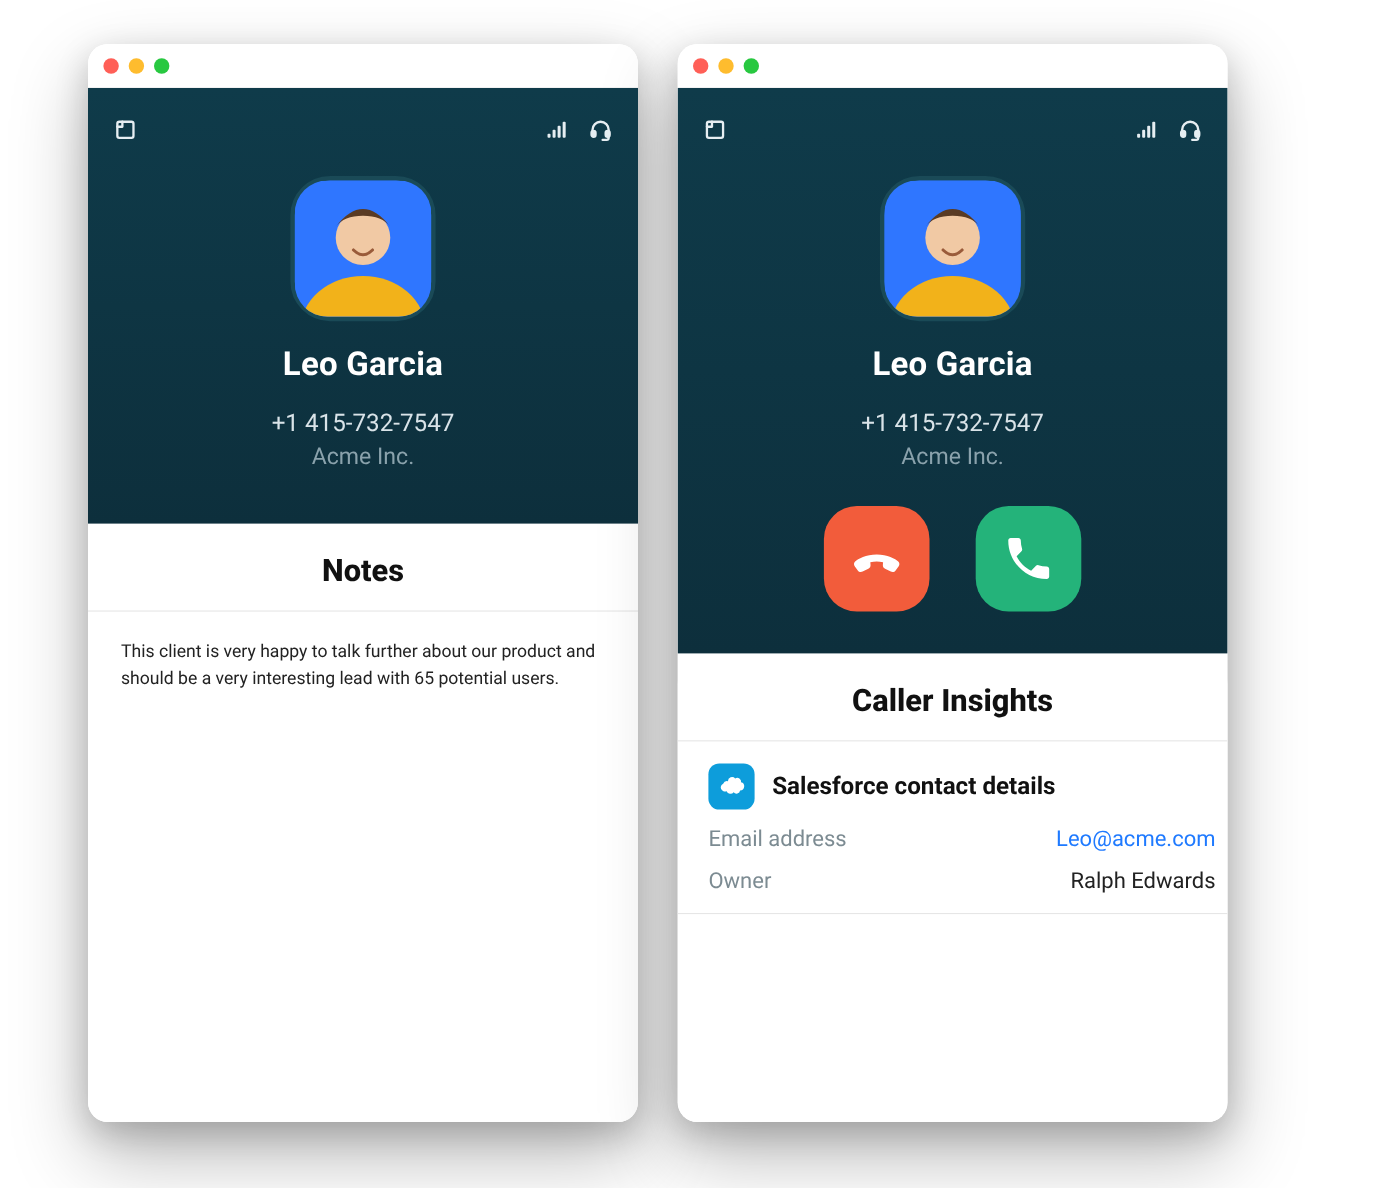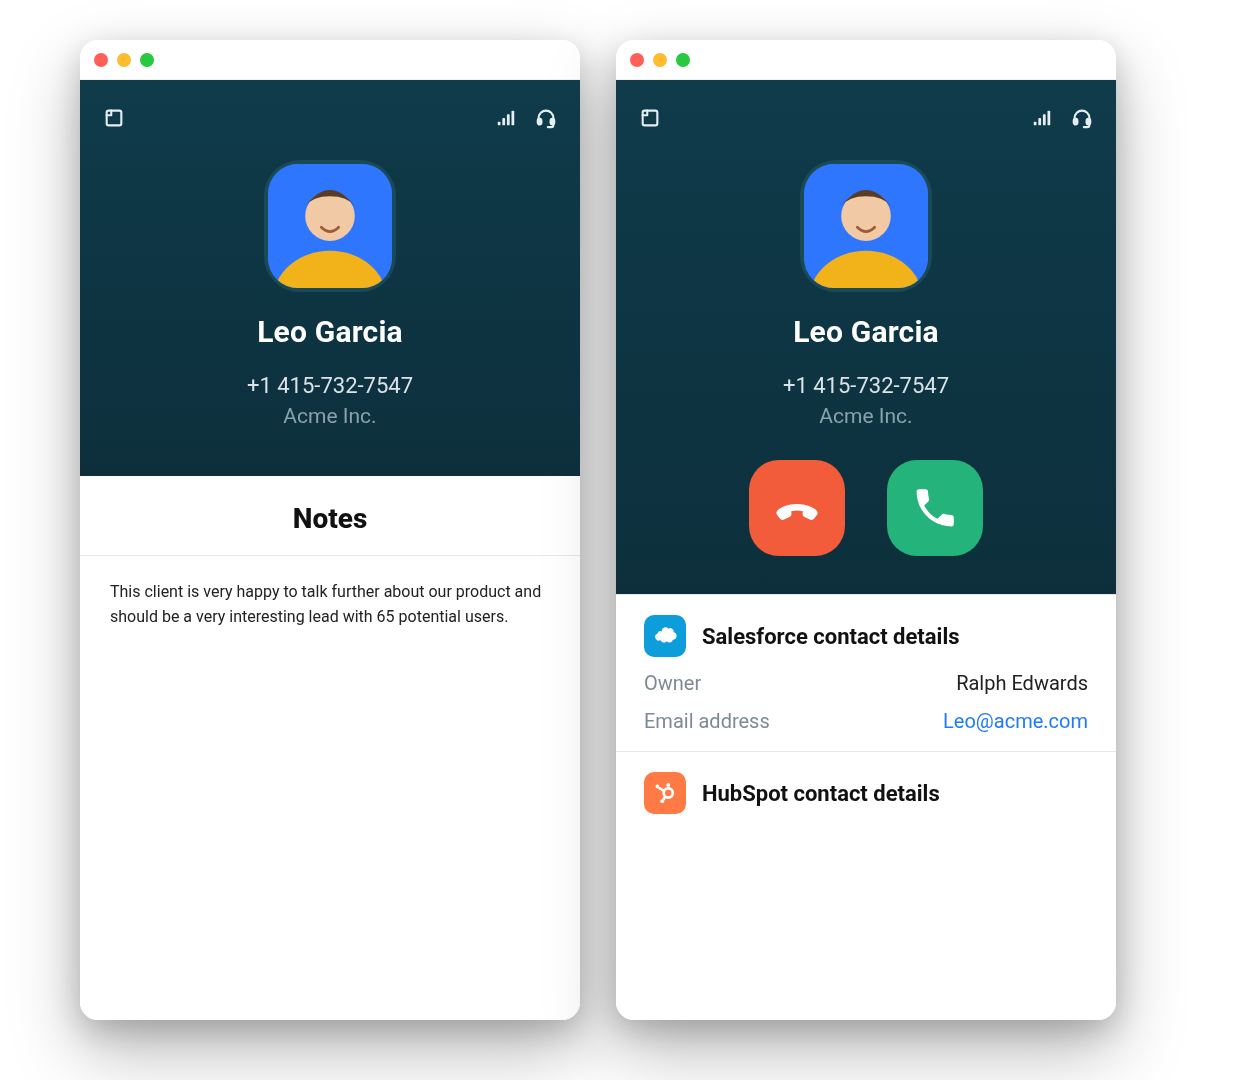--- a/index.html
+++ b/index.html
@@ -93,21 +93,21 @@
   .panel-title {
     text-align:center;
     font-weight: 800;
     font-size: 28px;
     color: #111;
     padding: 26px 0 20px 0;
   }
   .divider { height:1px; background:#e6e6e6; width:100%; }
   .panel-body { padding: 24px 30px; font-size: 16px; line-height: 1.55; color:#222; }
 
-  .insights-section { padding: 20px 28px 18px 28px; }
+  .insights-section { padding: 20px 11px 18px 28px; }
   .insight-header { display:flex; align-items:center; gap: 16px; }
   .insight-icon { width: 42px; height: 42px; border-radius: 10px; display:flex; align-items:center; justify-content:center; }
   .sf-icon { background:#0d9ddb; }
   .hs-icon { background:#ff7a45; }
   .insight-icon svg { width: 26px; height: 26px; }
   .insight-title { font-size: 22px; font-weight: 700; color:#111; }
   .kv { display:flex; justify-content:space-between; font-size: 20px; margin-top: 14px; }
   .kv .k { color:#7c8b92; }
   .kv .v { color:#222; }
   .kv .v.link { color:#1f7aff; }
@@ -253,55 +253,40 @@
         </div>
         <div class="call-btn answer">
           <svg viewBox="0 0 24 24" fill="#ffffff">
             <path d="M6.6 10.8c1.4 2.8 3.8 5.2 6.6 6.6l2.2-2.2c.3-.3.7-.4 1.1-.3 1.2.4 2.5.6 3.8.6.6 0 1.1.5 1.1 1.1v3.5c0 .6-.5 1.1-1.1 1.1C10.6 21.2 2.8 13.4 2.8 3.7c0-.6.5-1.1 1.1-1.1h3.5c.6 0 1.1.5 1.1 1.1 0 1.3.2 2.6.6 3.8.1.4 0 .8-.3 1.1l-2.2 2.2z"></path>
           </svg>
         </div>
       </div>
     </div>
 
     <div class="panel">
+      <div class="panel-title">Caller Insights</div>
       <div class="divider"></div>
 
       <div class="insights-section">
         <div class="insight-header">
           <div class="insight-icon sf-icon">
             <svg viewBox="0 0 24 24" fill="#ffffff">
               <path d="M9 7.5a3.5 3.5 0 0 1 6.1-2.3A3.2 3.2 0 0 1 20 8.5a3.5 3.5 0 0 1-.8 6.9 3 3 0 0 1-5.4 1.4 3.4 3.4 0 0 1-5.9-.9A3.2 3.2 0 0 1 5 9.6 3.5 3.5 0 0 1 9 7.5z"></path>
             </svg>
           </div>
           <div class="insight-title">Salesforce contact details</div>
         </div>
         <div class="kv">
+          <span class="k">Email address</span>
+          <span class="v link">Leo@acme.com</span>
+        </div>
+        <div class="kv">
           <span class="k">Owner</span>
           <span class="v">Ralph Edwards</span>
         </div>
-        <div class="kv">
-          <span class="k">Email address</span>
-          <span class="v link">Leo@acme.com</span>
-        </div>
       </div>
 
       <div class="divider"></div>
 
-      <div class="insights-section">
-        <div class="insight-header">
-          <div class="insight-icon hs-icon">
-            <svg viewBox="0 0 24 24" fill="#ffffff">
-              <circle cx="15" cy="12" r="4.2" fill="none" stroke="#ffffff" stroke-width="2.5"></circle>
-              <circle cx="15" cy="4.5" r="1.8"></circle>
-              <circle cx="5" cy="6" r="1.8"></circle>
-              <circle cx="9.5" cy="19.5" r="1.8"></circle>
-              <line x1="15" y1="6" x2="15" y2="8" stroke="#ffffff" stroke-width="2.5"></line>
-              <line x1="6.4" y1="7.2" x2="11.6" y2="10.2" stroke="#ffffff" stroke-width="2.5"></line>
-              <line x1="12.2" y1="15.2" x2="10.5" y2="18.2" stroke="#ffffff" stroke-width="2.5"></line>
-            </svg>
-          </div>
-          <div class="insight-title">HubSpot contact details</div>
-        </div>
-      </div>
     </div>
   </div>
 
 </div>
 
 </body></html>

